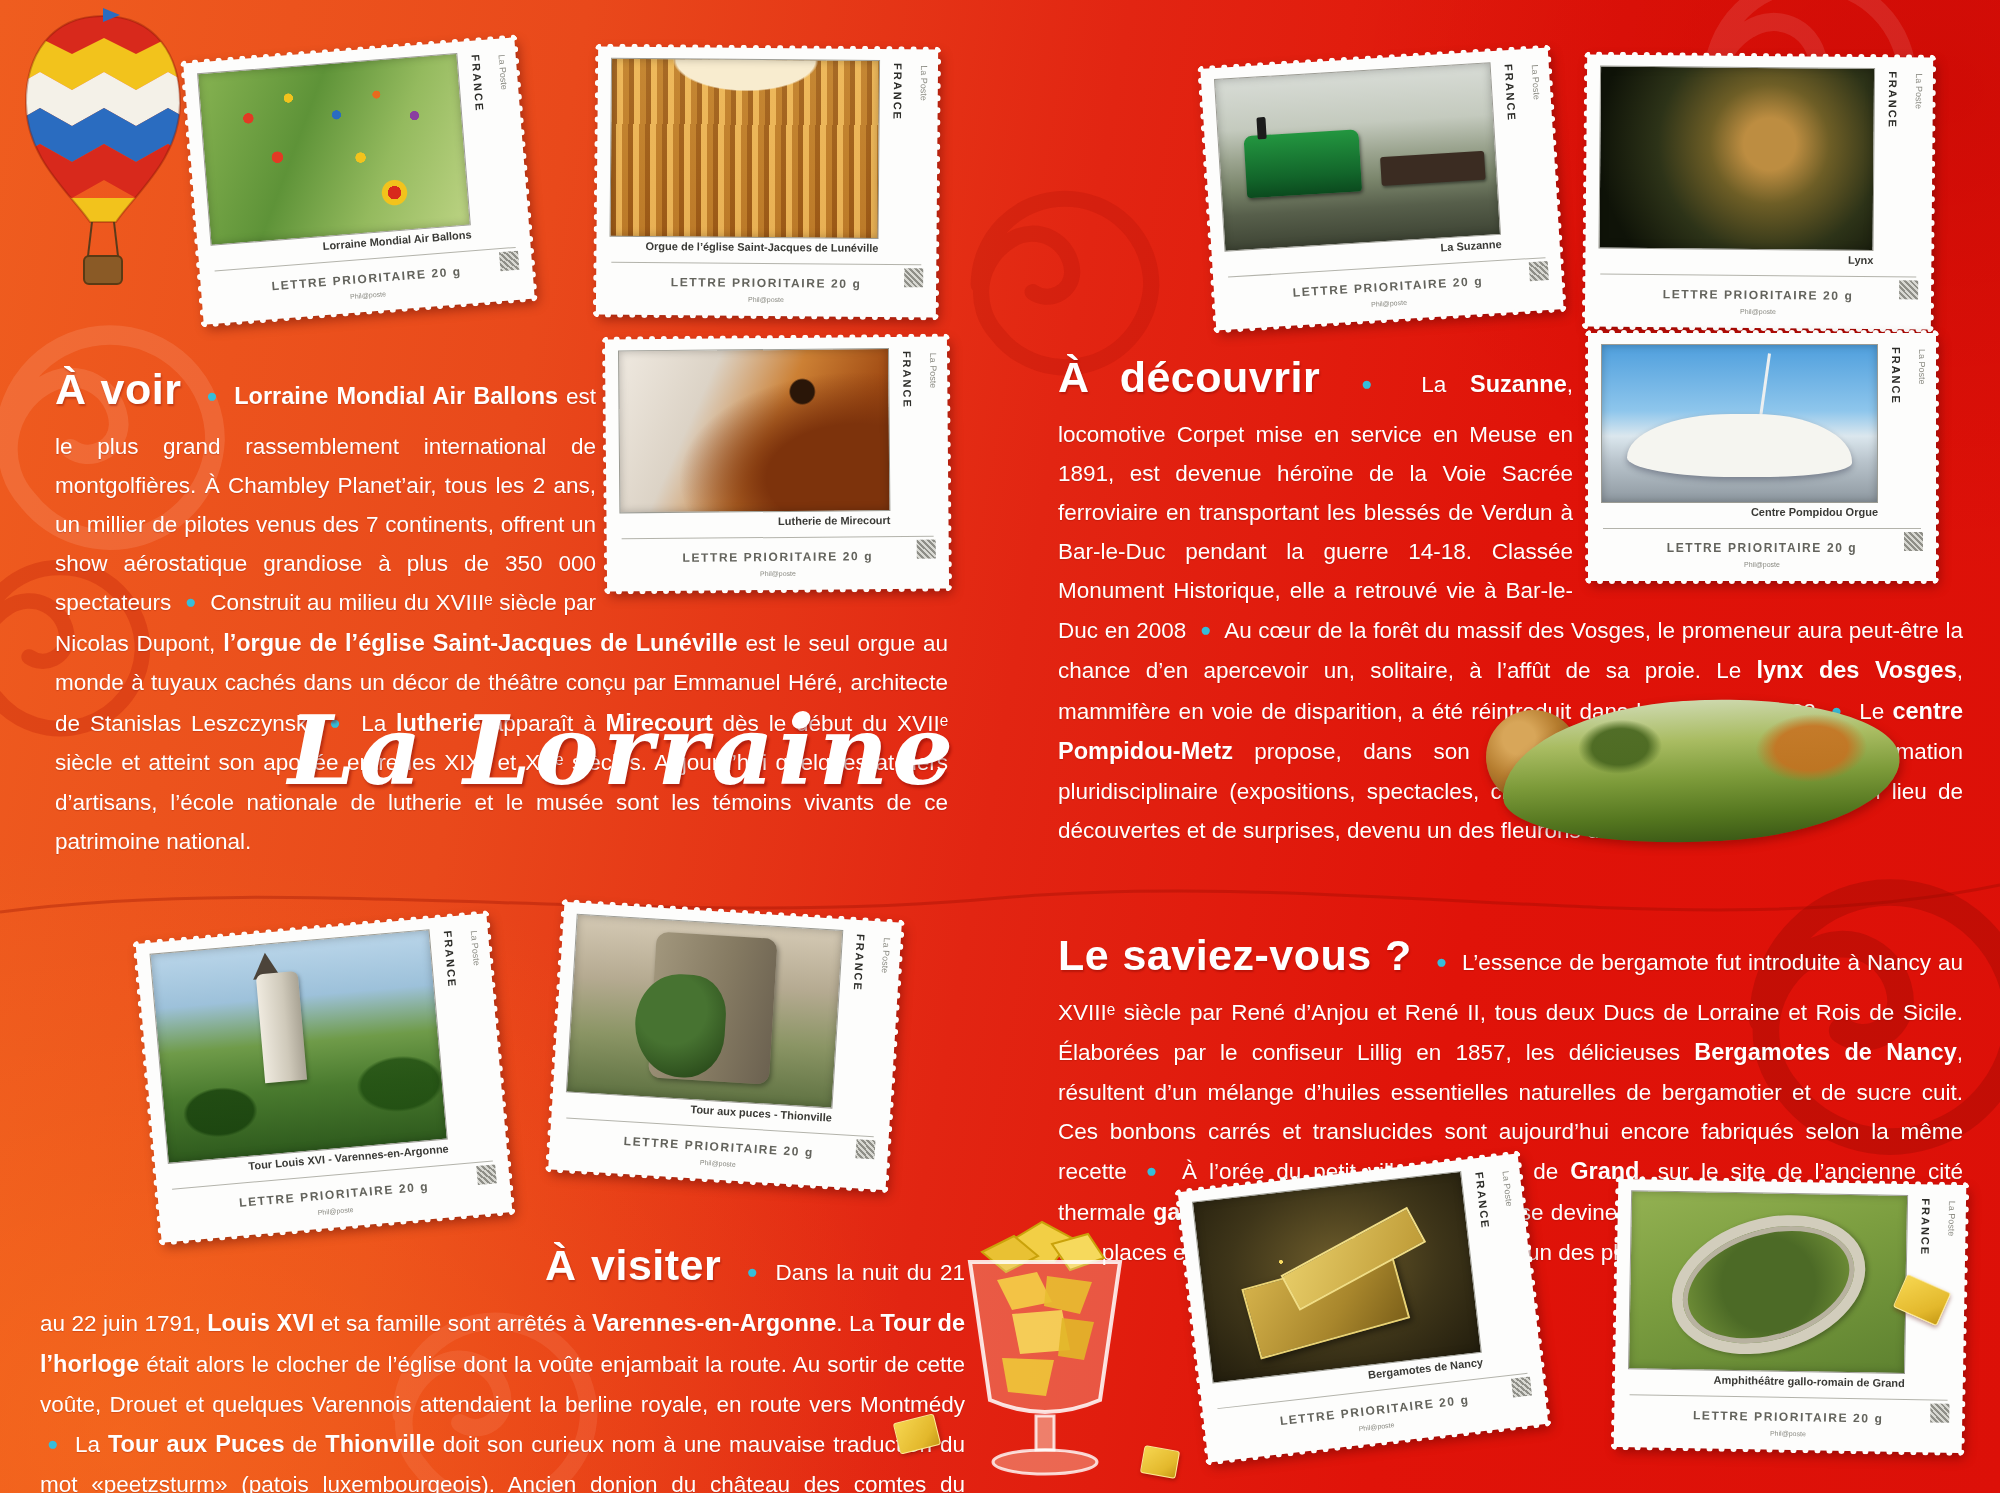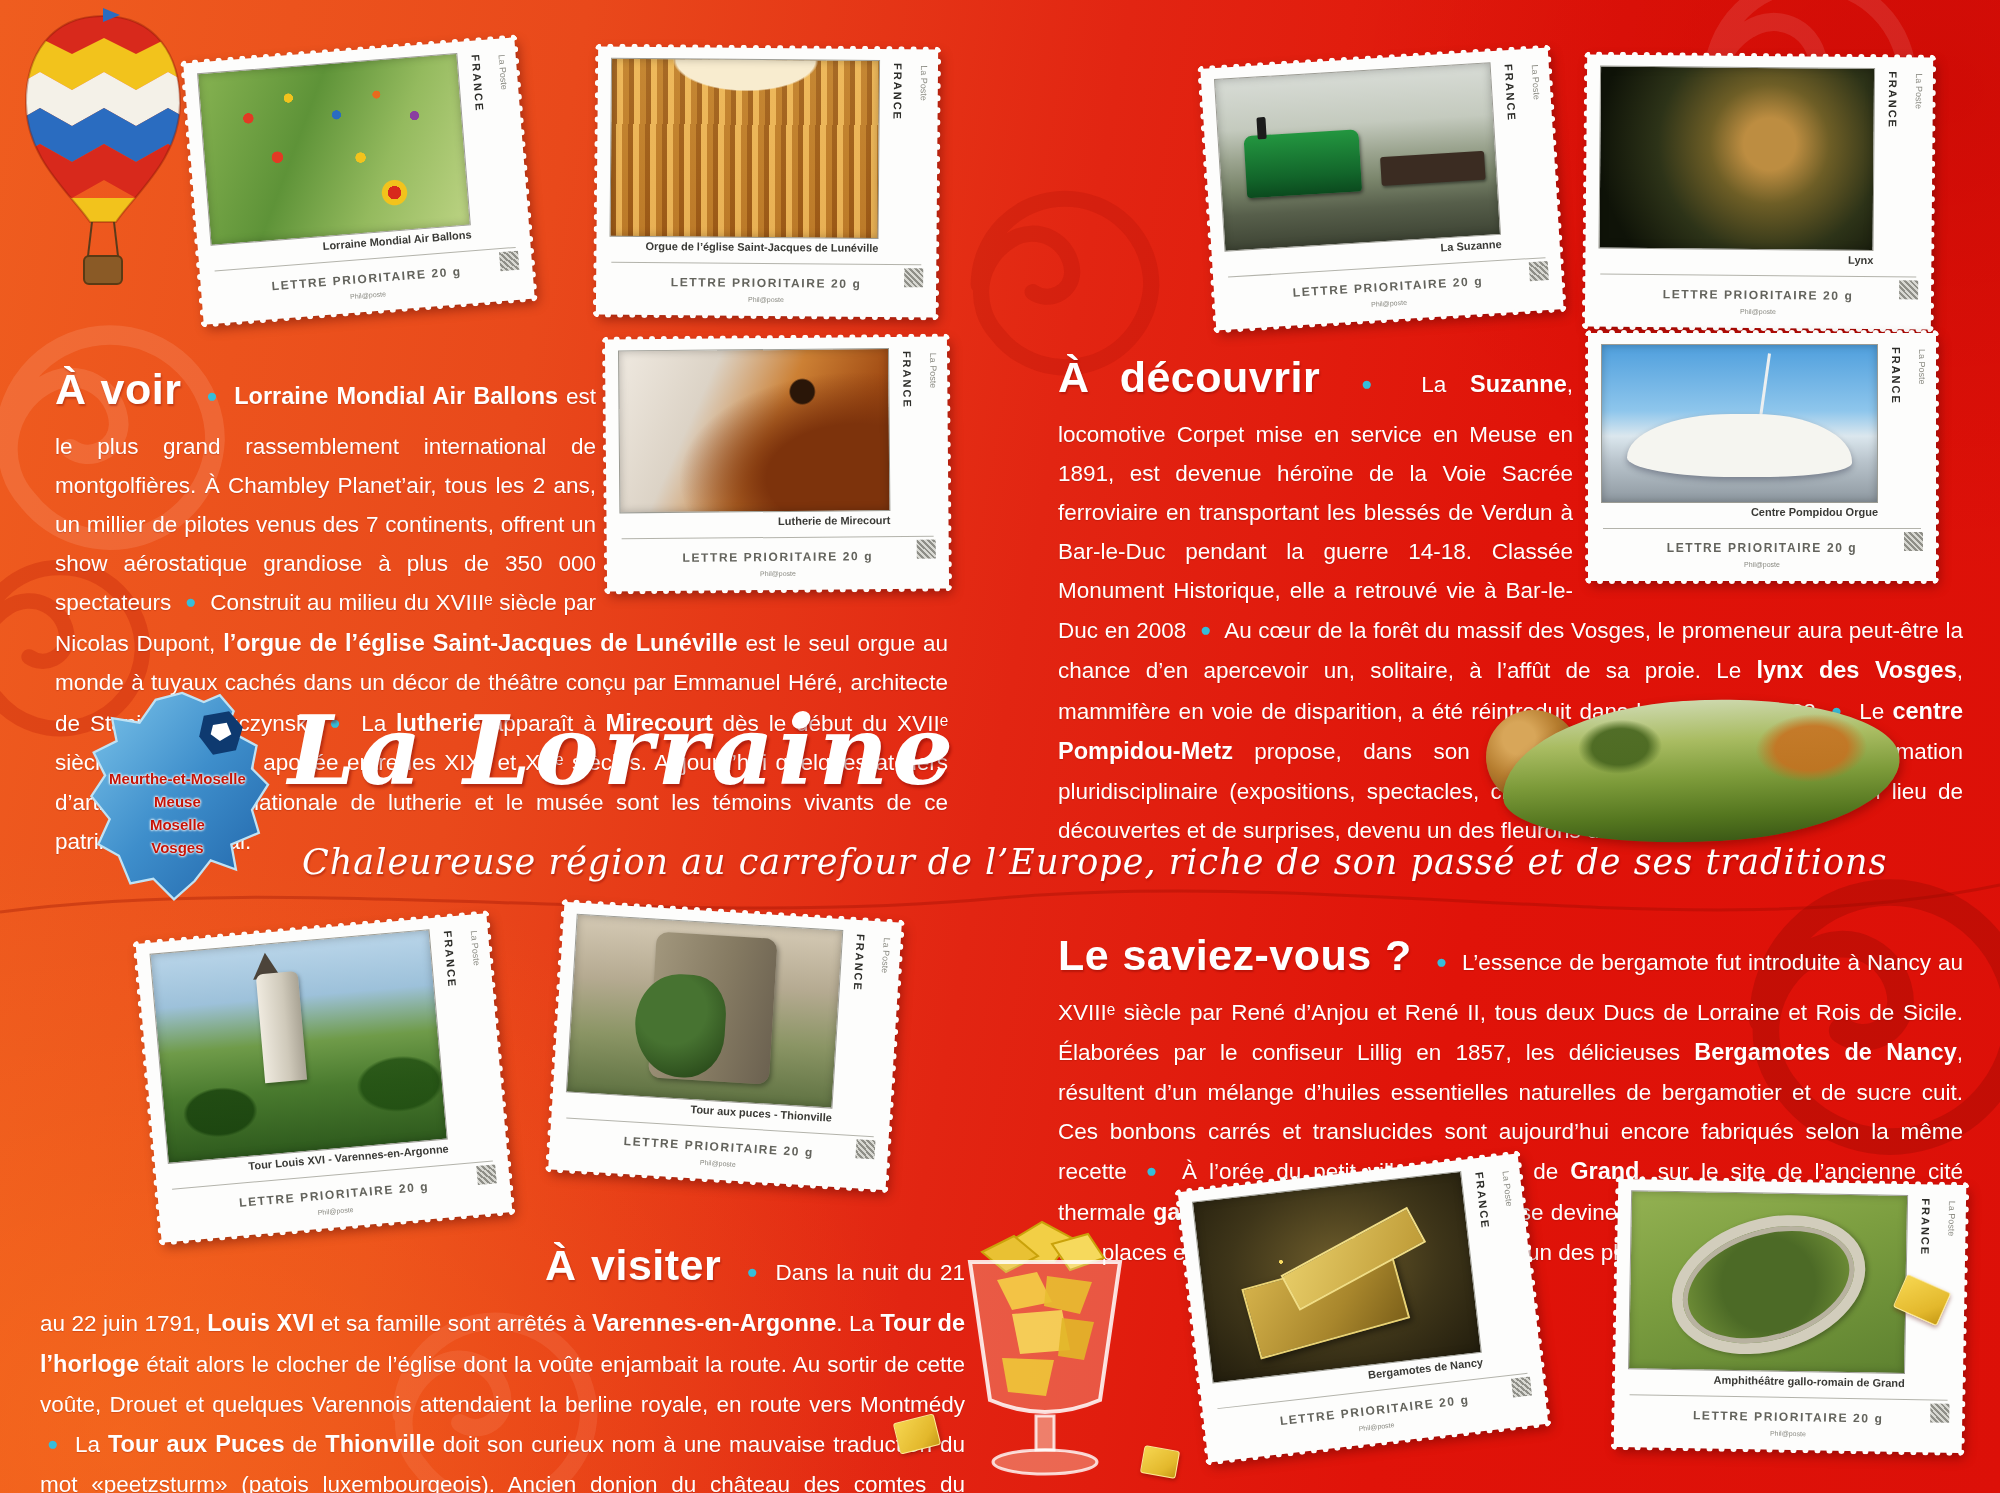--- a/index.html
+++ b/index.html
@@ -266,43 +266,22 @@
     <span class="b">Lorraine Mondial Air Ballons</span><span> est le plus grand rassemblement international de montgolfières. À Chambley Planet’air, tous les 2 ans, un millier de pilotes venus des 7 continents, offrent un show aérostatique grandiose à plus de 350 000 spectateurs </span><span class="bullet">●</span><span> Construit au milieu du XVIIIᵉ siècle par Nicolas Dupont, </span><span class="b">l’orgue de l’église Saint-Jacques de Lunéville</span><span> est le seul orgue au monde à tuyaux cachés dans un décor de théâtre conçu par Emmanuel Héré, architecte de Stanislas Leszczynski </span><span class="bullet">●</span><span> La </span><span class="b">lutherie</span><span> apparaît à </span><span class="b">Mirecourt</span><span> dès le début du XVIIᵉ siècle et atteint son apogée entre les XIXᵉ et XXᵉ siècles. Aujourd’hui quelques ateliers d’artisans, l’école nationale de lutherie et le musée sont les témoins vivants de ce patrimoine national.</span>
   </div>
 
   <div class="para" id="sec-dec">
     <span class="fl-r" style="width:390px;height:255px"></span>
     <span class="h">À découvrir</span>
     <span class="bullet">●</span>
     <span> La </span><span class="b">Suzanne</span><span>, locomotive Corpet mise en service en Meuse en 1891, est devenue héroïne de la Voie Sacrée ferroviaire en transportant les blessés de Verdun à Bar-le-Duc pendant la guerre 14-18. Classée Monument Historique, elle a retrouvé vie à Bar-le-Duc en 2008 </span><span class="bullet">●</span><span> Au cœur de la forêt du massif des Vosges, le promeneur aura peut-être la chance d’en apercevoir un, solitaire, à l’affût de sa proie. Le </span><span class="b">lynx des Vosges</span><span>, mammifère en voie de disparition, a été réintroduit dans la région en 1983 </span><span class="bullet">●</span><span> Le </span><span class="b">centre Pompidou-Metz</span><span> propose, dans son bâtiment exceptionnel, une programmation pluridisciplinaire (expositions, spectacles, cinémas, conférences, ateliers…). Un lieu de découvertes et de surprises, devenu un des fleurons de la Lorraine !</span>
   </div>
 
-  <div class="map">
-    <svg viewBox="0 0 170 190" width="228" height="218">
-      <defs>
-        <linearGradient id="bluemap" x1="0" y1="0" x2="1" y2="1">
-          <stop offset="0" stop-color="#7cc4ea"></stop>
-            <stop offset=".5" stop-color="#3e8ecb"></stop>
-            <stop offset="1" stop-color="#1f63a8"></stop>
-        </linearGradient>
-      </defs>
-      <path d="M85,6 L104,14 L118,8 L130,22 L124,38 L150,52 L146,72 L160,86 L146,108 L152,128 L128,138 L132,160 L110,152 L96,170 L78,186 L60,168 L40,172 L30,148 L12,138 L22,116 L6,96 L18,78 L8,58 L28,48 L24,28 L48,32 L62,12 Z" fill="url(#bluemap)" stroke="#bfe2f4" stroke-width="2"></path>
-      <path d="M104,26 L126,22 L138,36 L132,56 L112,60 L100,44 Z" fill="#0e3a70"></path>
-      <path d="M112,34 L124,32 L128,42 L118,48 L110,42 Z" fill="#ffffff"></path>
-    </svg>
-    <div class="map-labels">
-      <div>Meurthe-et-Moselle</div>
-      <div>Meuse</div>
-      <div>Moselle</div>
-      <div>Vosges</div>
-    </div>
-  </div>
 
   <div class="title">La Lorraine</div>
-  <div class="subtitle">Chaleureuse région au carrefour de l’Europe, riche de son passé et de ses traditions</div>
   <div class="boule"></div>
   <div class="landscape"></div>
 
   <div class="stamp" id="st-tlouis" style="left:148px;top:928px;width:352px;height:300px;--rot:-5deg">
     <div class="photo">
       <div class="spire"></div>
       <div class="tower"></div>
     </div>
     <div class="v-france">FRANCE</div>
     <div class="v-laposte">La Poste</div>

